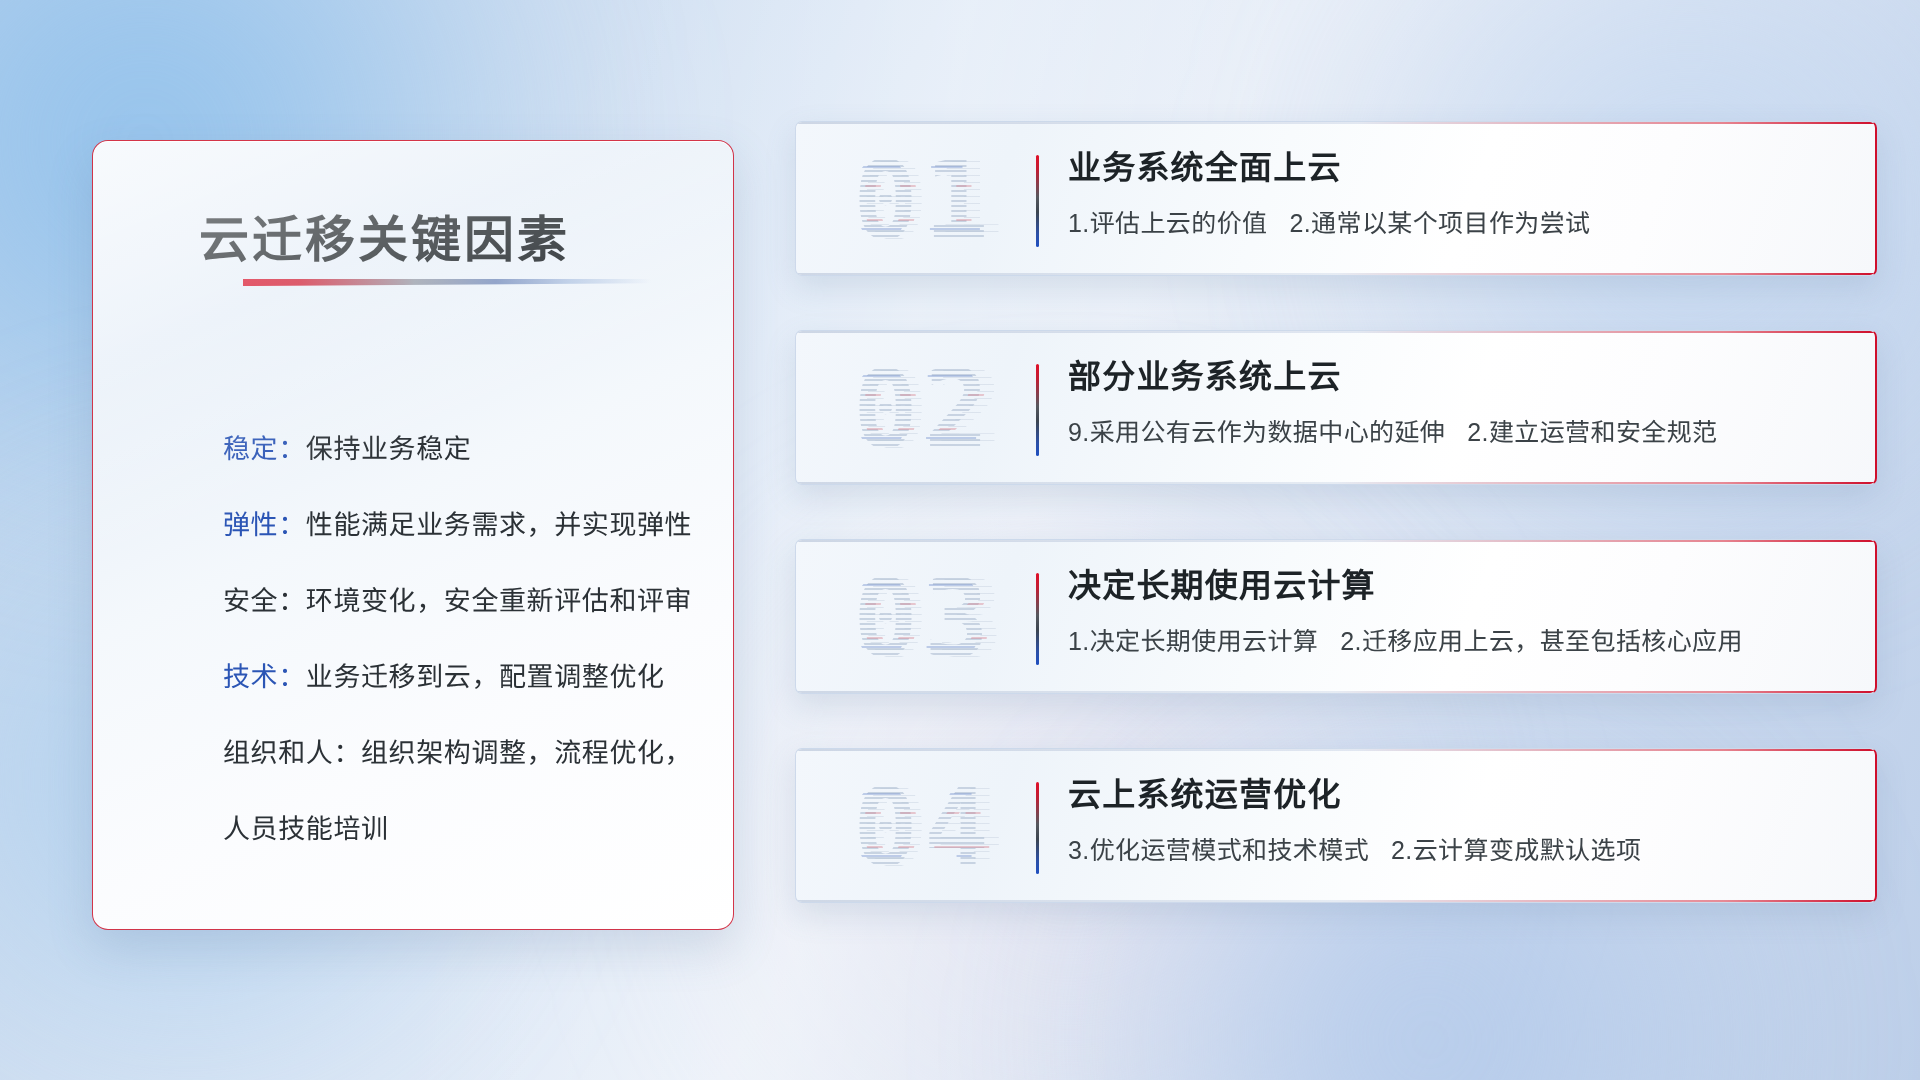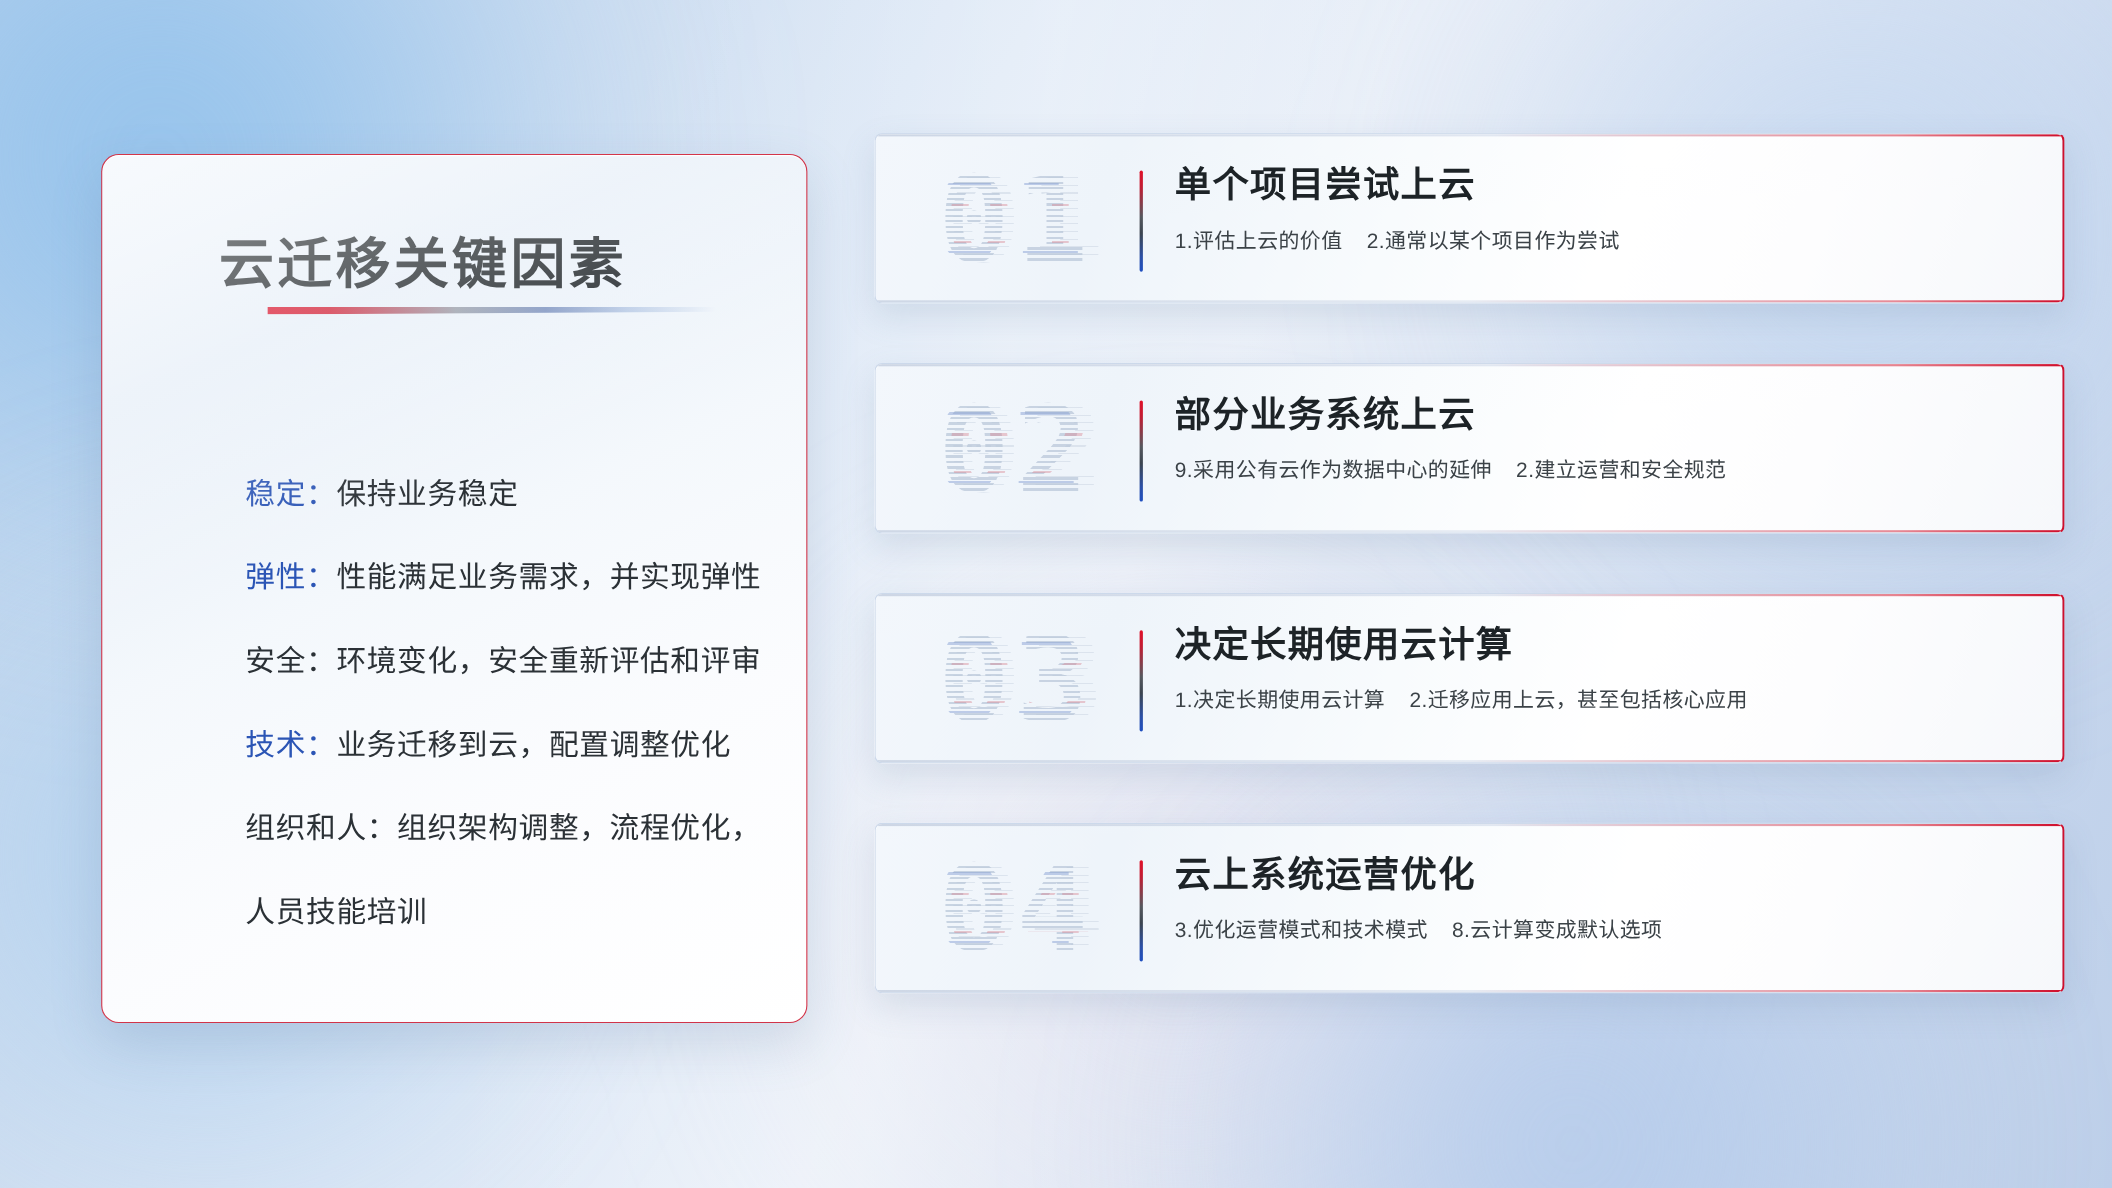--- a/index.html
+++ b/index.html
@@ -118,21 +118,21 @@
     background:linear-gradient(180deg,#e01029 0%, #c21d33 16%, #55585e 46%, #3c4550 62%, #2b50a8 86%, #1f4fc0 100%);
     border-radius:2px;
   }
 
   .step-text{ position:absolute; left:272px; top:26px; right:40px; }
   .step-title{
     font-size:33px; font-weight:700; color:#1d2327; letter-spacing:1.2px;
     line-height:1.22; white-space:nowrap;
   }
   .step-desc{
-    margin-top:15px; font-size:19px; color:#3b4247; letter-spacing:.4px;
+    margin-top:15px; font-size:25px; color:#3b4247; letter-spacing:.4px;
     white-space:nowrap;
   }
   .step-desc .gap{ display:inline-block; width:22px; }
 </style>
 </head>
 <body>
 
 <div class="bg-base"></div>
 <div class="bg-blob blob-a"></div>
 <div class="bg-blob blob-b"></div>
@@ -156,21 +156,21 @@
 <section class="steps" id="steps">
     <article class="step">
       <div class="step-num">
         <span class="glyph smear">01</span>
         <span class="glyph">01</span>
         <span class="glyph shift">01</span>
         <span class="glyph shift2">01</span>
       </div>
       <div class="accent-bar"></div>
       <div class="step-text">
-        <h2 class="step-title">单个项目尝试上云</h2>
+        <h2 class="step-title">业务系统全面上云</h2>
         <p class="step-desc"><span>1.评估上云的价值</span><span class="gap"></span><span>2.通常以某个项目作为尝试</span></p>
       </div>
     </article>
     <article class="step">
       <div class="step-num">
         <span class="glyph smear">02</span>
         <span class="glyph">02</span>
         <span class="glyph shift">02</span>
         <span class="glyph shift2">02</span>
       </div>
@@ -196,16 +196,16 @@
     <article class="step">
       <div class="step-num">
         <span class="glyph smear">04</span>
         <span class="glyph">04</span>
         <span class="glyph shift">04</span>
         <span class="glyph shift2">04</span>
       </div>
       <div class="accent-bar"></div>
       <div class="step-text">
         <h2 class="step-title">云上系统运营优化</h2>
-        <p class="step-desc"><span>3.优化运营模式和技术模式</span><span class="gap"></span><span>8.云计算变成默认选项</span></p>
+        <p class="step-desc"><span>3.优化运营模式和技术模式</span><span class="gap"></span><span>2.云计算变成默认选项</span></p>
       </div>
     </article>
   </section>
 
 </body></html>

